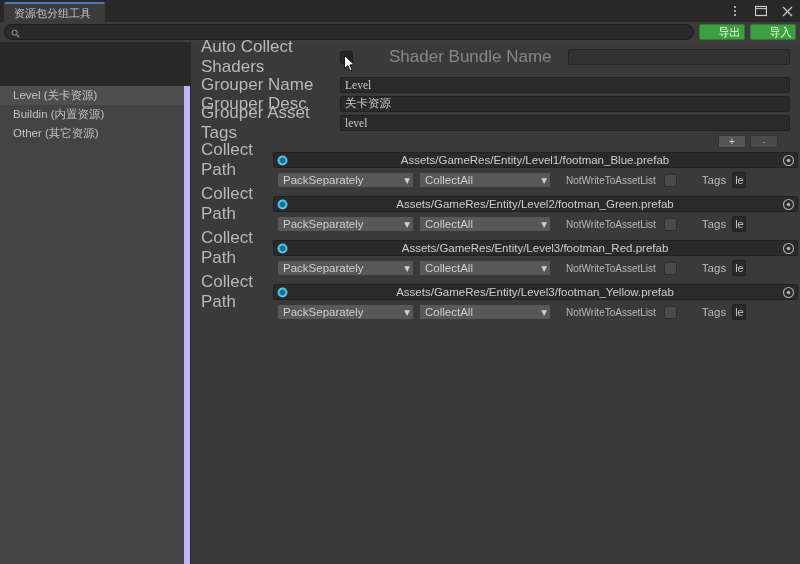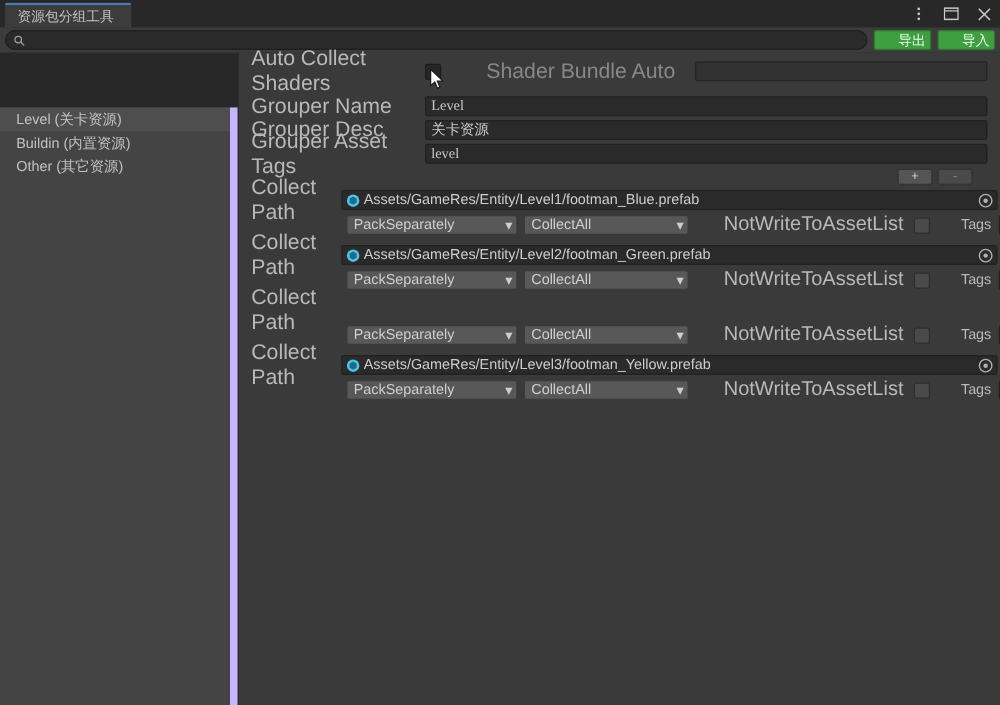--- a/index.html
+++ b/index.html
@@ -121,49 +121,49 @@
   }
   .pm.dim { background: #4a4a4a; color: #8f8f8f; }
 
   
   .cp { margin-bottom: 6px; }
   .cp-top { display: flex; align-items: center; height: 18px; }
   .cp-top .lbl { width: 76px; flex: none; padding-left: 4px; }
   .cp-path {
     flex: 1; height: 16px; background: #2a2a2a; border: 1px solid #212121;
     border-radius: 2px; display: flex; align-items: center;
-    padding: 0 2px 0 3px; gap: 3px; position: relative; overflow: hidden;
+    padding: 0 2px 0 3px; gap: 3px; position: relative; overflow: hidden; text-align: center;
   }
   .prefab-ico { width: 11px; height: 11px; flex: none; }
   .cp-path .ptxt {
     color: #cdcdcd; font-size: 11.5px; white-space: nowrap; flex: 1;
     overflow: hidden;
   }
   .picker {
     width: 13px; height: 13px; flex: none; margin-left: auto;
   }
 
   .cp-bot { display: flex; align-items: center; height: 18px; margin-top: 2px; }
   .dd {
     height: 16px; background: #585858; border: 1px solid #3a3a3a;
     border-radius: 2px; display: flex; align-items: center;
     padding: 0 3px 0 5px; color: #cfcfcf; font-size: 11.5px;
   }
   .dd .arr { margin-left: auto; padding-left: 8px; }
   .dd.pack { width: 137px; margin-left: 80px; flex: none; }
   .dd.collect { width: 132px; margin-left: 5px; flex: none; }
-  .nwt { margin-left: 28px; color: #b9b9b9; font-size: 16px; }
+  .nwt { margin-left: 15px; color: #b9b9b9; font-size: 10px; }
   .nwt-chk { width: 13px; height: 13px; background: #4a4a4a;
              border: 1px solid #2e2e2e; border-radius: 2px;
              margin-left: 8px; flex: none; }
   .tags-lbl { margin-left: 25px; color: #b9b9b9; font-size: 11.5px; }
   .tags-field {
     margin-left: 6px; height: 16px; width: 14px; flex: none;
     background: #2a2a2a; border: 1px solid #212121; border-radius: 2px;
-    color: #c9c9c9; font-size: 16px; display: flex; align-items: center;
+    color: #c9c9c9; font-size: 11px; display: flex; align-items: center;
     padding-left: 2px; overflow: hidden;
   }
 
   .cursor { position: absolute; left: 344px; top: 55px; width: 12px; height: 18px; }
 </style>
 </head>
 <body>
 
 <div id="app">
 
@@ -231,21 +231,21 @@
         <span>+</span>
       </div>
     </div>
   </div>
 
   <div class="main">
 
     <div class="row">
       <span class="lbl" style="width:143px;padding-left:4px;">Auto Collect Shaders</span>
       <span class="chk"></span>
-      <span class="lbl dim" style="margin-left:36px;">Shader Bundle Auto</span>
+      <span class="lbl dim" style="margin-left:36px;">Shader Bundle Name</span>
       <span class="field empty" style="flex:1;margin-left:16px;margin-right:8px;"></span>
     </div>
 
     <div style="height:7px;"></div>
 
     <div class="propline">
       <span class="lbl">Grouper Name</span>
       <span class="field" style="margin-right:8px;">Level</span>
     </div>
     <div class="propline">
@@ -332,20 +332,35 @@
         <span class="nwt">NotWriteToAssetList</span>
         <span class="nwt-chk"></span>
         <span class="tags-lbl">Tags</span>
         <span class="tags-field">le</span>
       </div>
     </div>
 
     <div class="cp">
       <div class="cp-top">
         <span class="lbl">Collect Path</span>
+        <span class="cp-path">
+          <span class="prefab-ico">
+            <svg width="11" height="11" viewBox="0 0 11 11">
+                <circle cx="5.5" cy="5.5" r="5" fill="#4fc3e8"></circle>
+                <path d="M5.5 2.2 L8.3 3.8 L8.3 7.1 L5.5 8.7 L2.7 7.1 L2.7 3.8 Z" fill="#1b6c8c"></path>
+              </svg>
+          </span>
+          <span class="ptxt">Assets/GameRes/Entity/Level3/footman_Red.prefab</span>
+          <span class="picker">
+            <svg width="13" height="13" viewBox="0 0 13 13">
+                <circle cx="6.5" cy="6.5" r="5" fill="none" stroke="#b0b0b0" stroke-width="1.1"></circle>
+                <circle cx="6.5" cy="6.5" r="1.8" fill="#b0b0b0"></circle>
+              </svg>
+          </span>
+        </span>
       </div>
       <div class="cp-bot">
         <span class="dd pack">
           <span>PackSeparately</span>
           <span class="arr">▾</span>
         </span>
         <span class="dd collect">
           <span>CollectAll</span>
           <span class="arr">▾</span>
         </span>

